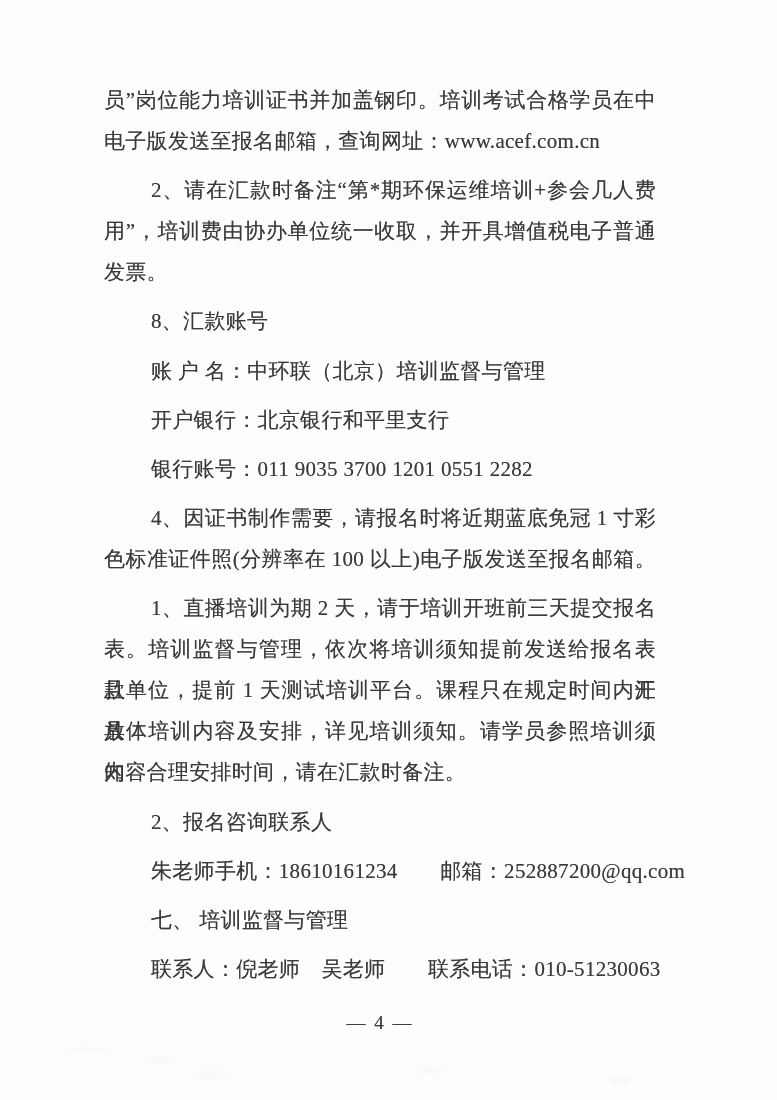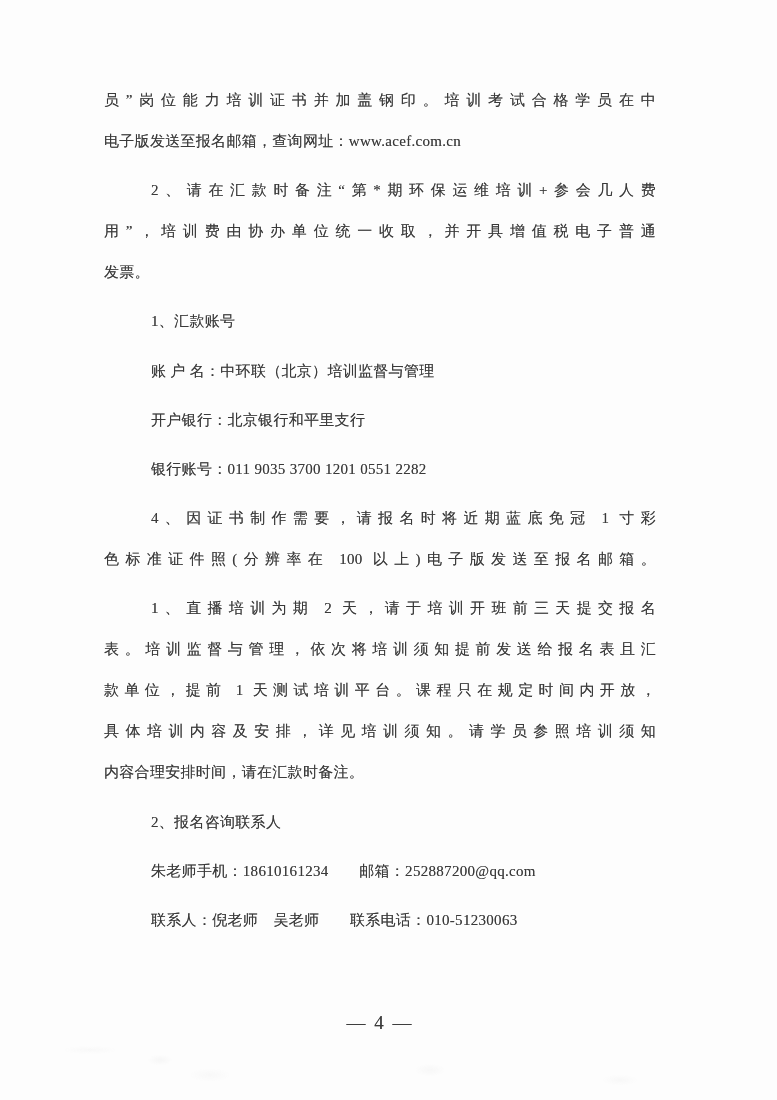--- a/index.html
+++ b/index.html
@@ -19,21 +19,21 @@
   }
   .content {
     position: absolute;
     left: 104px;
     top: 80px;
     width: 552px;
   }
   .line {
     height: 41.1px;
     line-height: 41.1px;
-    font-size: 15px;
+    font-size: 21px;
     letter-spacing: 0.3px;
     white-space: pre;
     text-shadow: 0 0 0.5px rgba(40,40,40,0.55);
   }
   .line.indent {
     padding-left: 47px;
     margin-top: 8px;
   }
   .line.fill {
     white-space: normal;
@@ -72,30 +72,31 @@
 </head>
 <body>
 
 <div class="page">
   <div class="content">
       <div class="line fill">员”岗位能力培训证书并加盖钢印。培训考试合格学员在中</div>
       <div class="line">电子版发送至报名邮箱，查询网址：www.acef.com.cn</div>
       <div class="line indent fill">2、请在汇款时备注“第*期环保运维培训+参会几人费</div>
       <div class="line fill">用”，培训费由协办单位统一收取，并开具增值税电子普通</div>
       <div class="line">发票。</div>
-      <div class="line indent">1、汇款账号</div>
+      <div class="line indent">8、汇款账号</div>
       <div class="line indent">账 户 名：中环联（北京）培训监督与管理</div>
       <div class="line indent">开户银行：北京银行和平里支行</div>
       <div class="line indent">银行账号：011 9035 3700 1201 0551 2282</div>
       <div class="line indent fill">4、因证书制作需要，请报名时将近期蓝底免冠 1 寸彩</div>
       <div class="line fill">色标准证件照(分辨率在 100 以上)电子版发送至报名邮箱。</div>
       <div class="line indent fill">1、直播培训为期 2 天，请于培训开班前三天提交报名</div>
       <div class="line fill">表。培训监督与管理，依次将培训须知提前发送给报名表且汇</div>
       <div class="line fill">款单位，提前 1 天测试培训平台。课程只在规定时间内开放，</div>
       <div class="line fill">具体培训内容及安排，详见培训须知。请学员参照培训须知</div>
       <div class="line">内容合理安排时间，请在汇款时备注。</div>
       <div class="line indent">2、报名咨询联系人</div>
       <div class="line indent">朱老师手机：18610161234　　邮箱：252887200@qq.com</div>
+      <div class="line indent">七、 培训监督与管理</div>
       <div class="line indent">联系人：倪老师　吴老师　　联系电话：010-51230063</div>
     </div>
   <div class="footer">— 4 —</div>
   <div class="scan-noise"></div>
 </div>
 
 </body></html>

